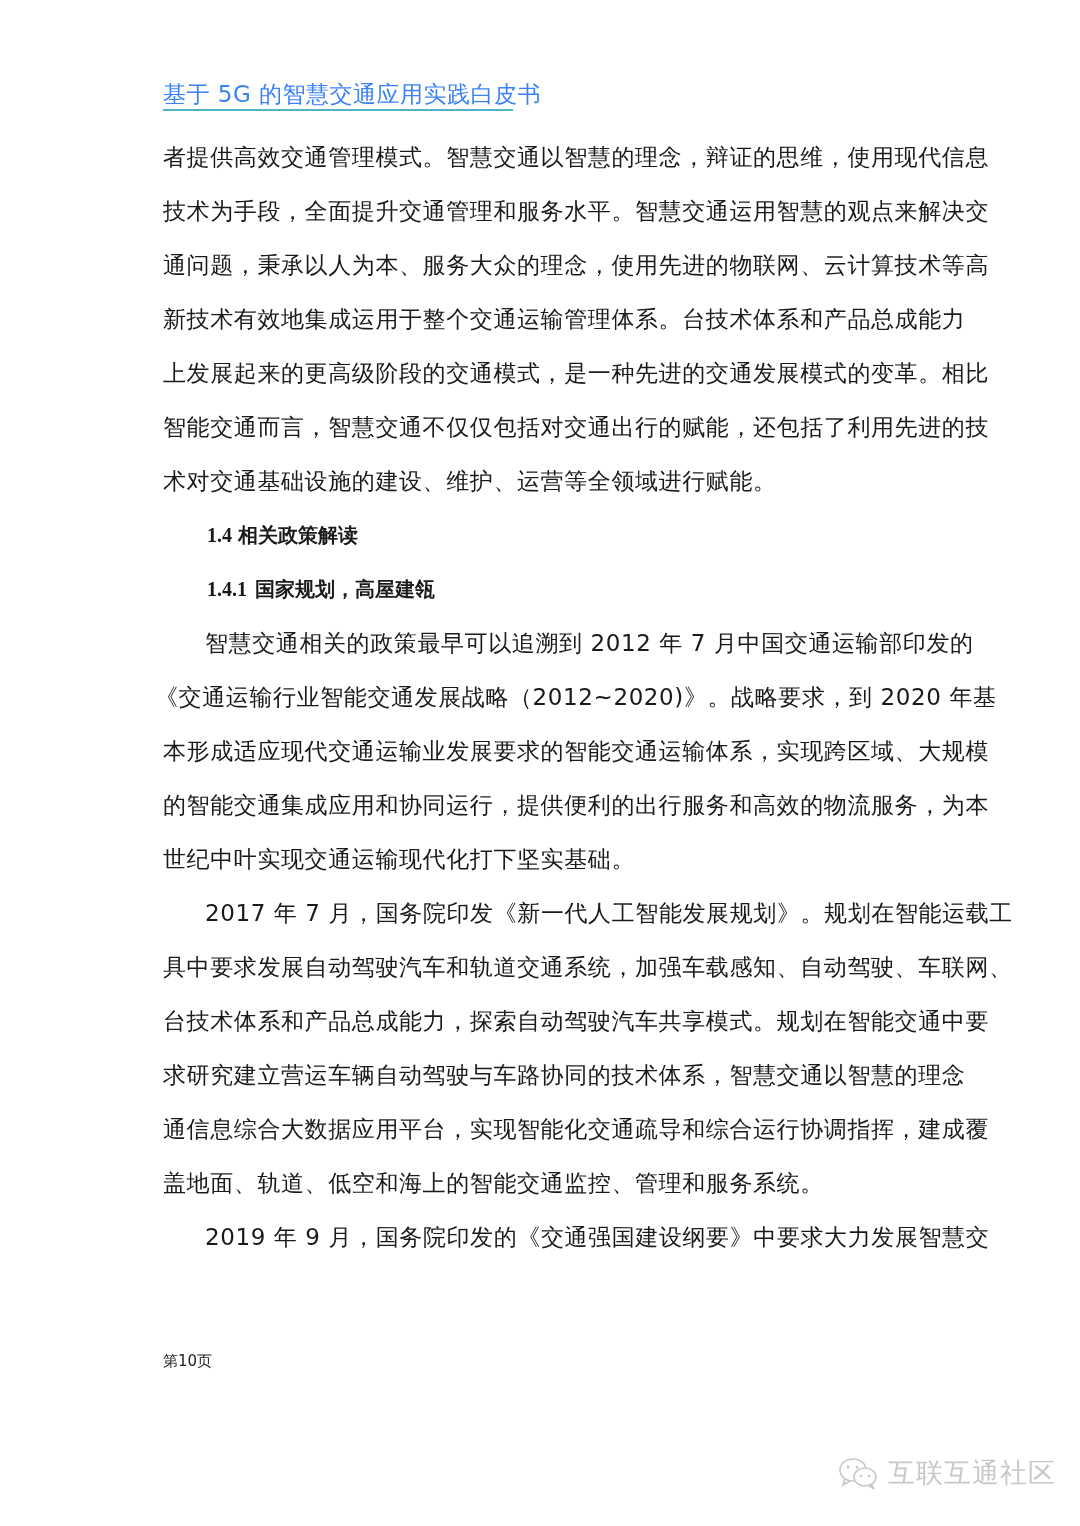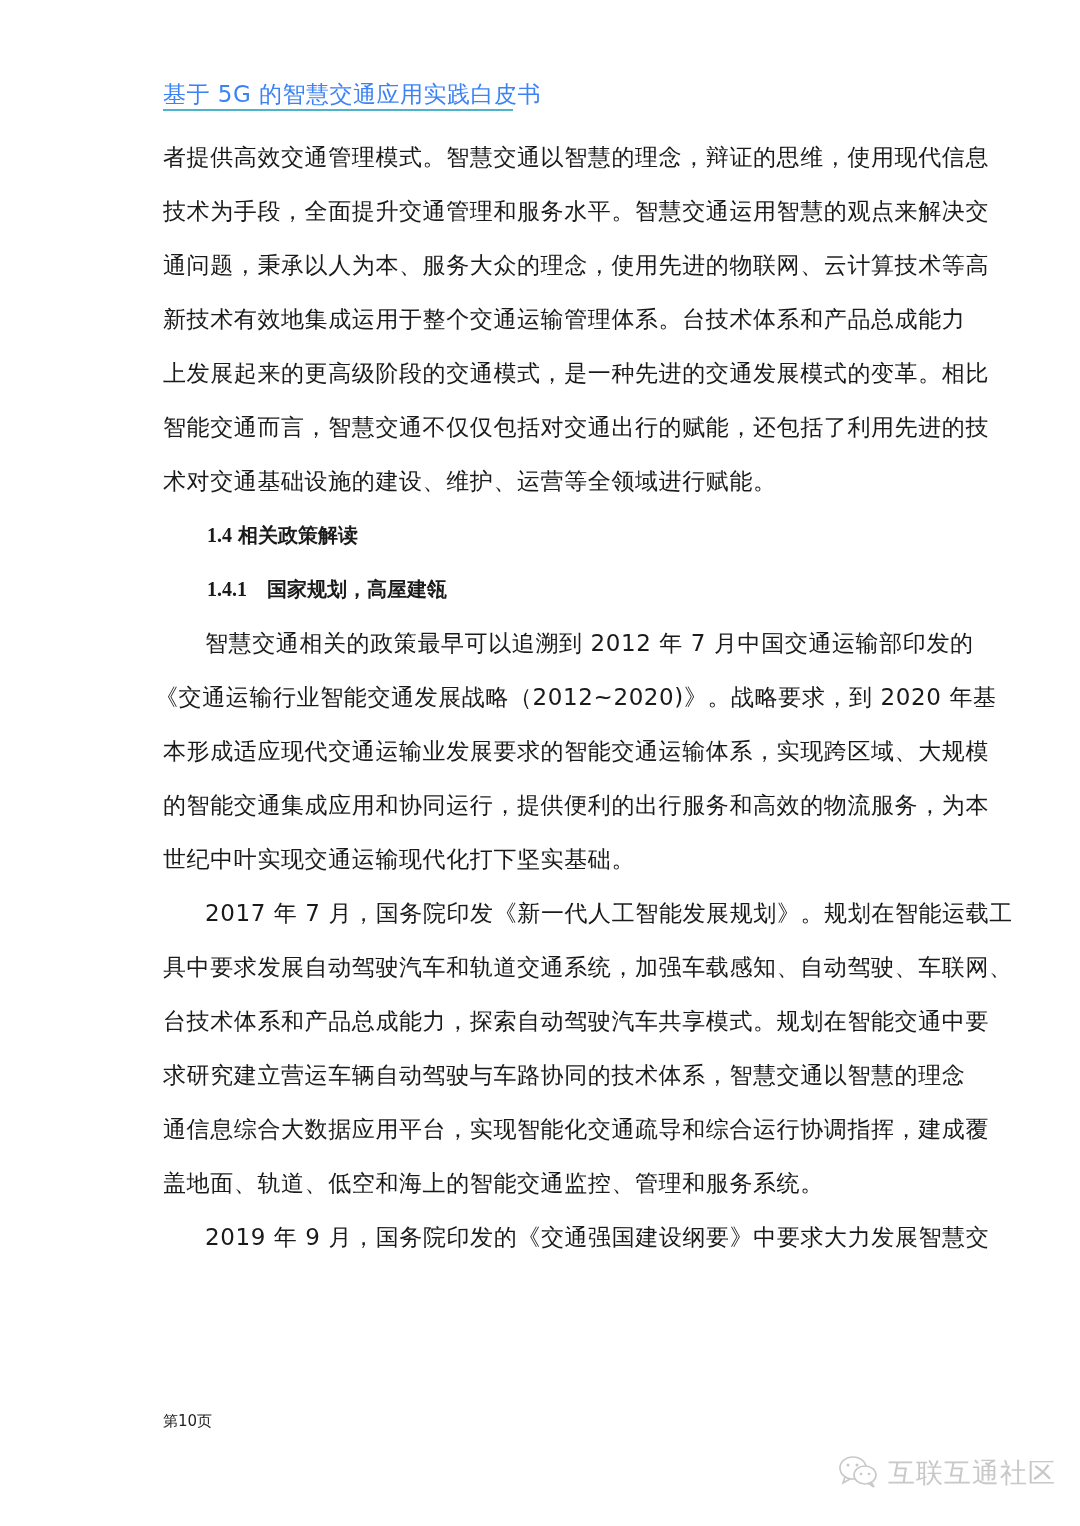--- a/index.html
+++ b/index.html
@@ -6,23 +6,23 @@
   body { width: 1080px; height: 1526px; position: relative; overflow: hidden;
          font-family: "DejaVu Sans", "Liberation Sans", sans-serif; color: #1a1a1a; }
   .header { position: absolute; left: 163px; top: 80px; width: 350px; }
   .header-title { font-size: 23px; color: #3b82f6; letter-spacing: 0.5px; line-height: 28px; white-space: nowrap; }
   .header-rule { height: 2px; background: #4fb3cb; margin-top: 1px; width: 350px; }
   .content { position: absolute; left: 163px; top: 130px; width: 755px; }
   .line { font-size: 23px; line-height: 54px; height: 54px; white-space: nowrap; letter-spacing: 0.6px; }
   .indent { padding-left: 42px; }
   .h2, .h3 { font-size: 20px; font-weight: bold; line-height: 54px; height: 54px; padding-left: 44px; white-space: nowrap; }
   .h-num { font-family: "Liberation Serif", "DejaVu Serif", serif; margin-right: 6px; }
-  .h3 .h-num { margin-right: 20px; text-align: center; }
-  .page-num { position: absolute; left: 163px; top: 1412px; font-size: 15px; color: #222; }
-  .watermark { position: absolute; left: 838px; top: 1455px; display: flex; align-items: flex-start;
+  .h3 .h-num { margin-right: 8px; text-align: center; }
+  .page-num { position: absolute; left: 163px; top: 1352px; font-size: 15px; color: #222; }
+  .watermark { position: absolute; left: 838px; top: 1455px; display: flex; align-items: flex-end;
                color: #c8c8c8; font-size: 27px; letter-spacing: 1px; }
   .wm-icon { width: 42px; height: 34px; margin-right: 8px; }
 </style>
 </head>
 <body>
 
 <div class="header">
   <div class="header-title">基于 5G 的智慧交通应用实践白皮书</div>
   <div class="header-rule"></div>
 </div>

